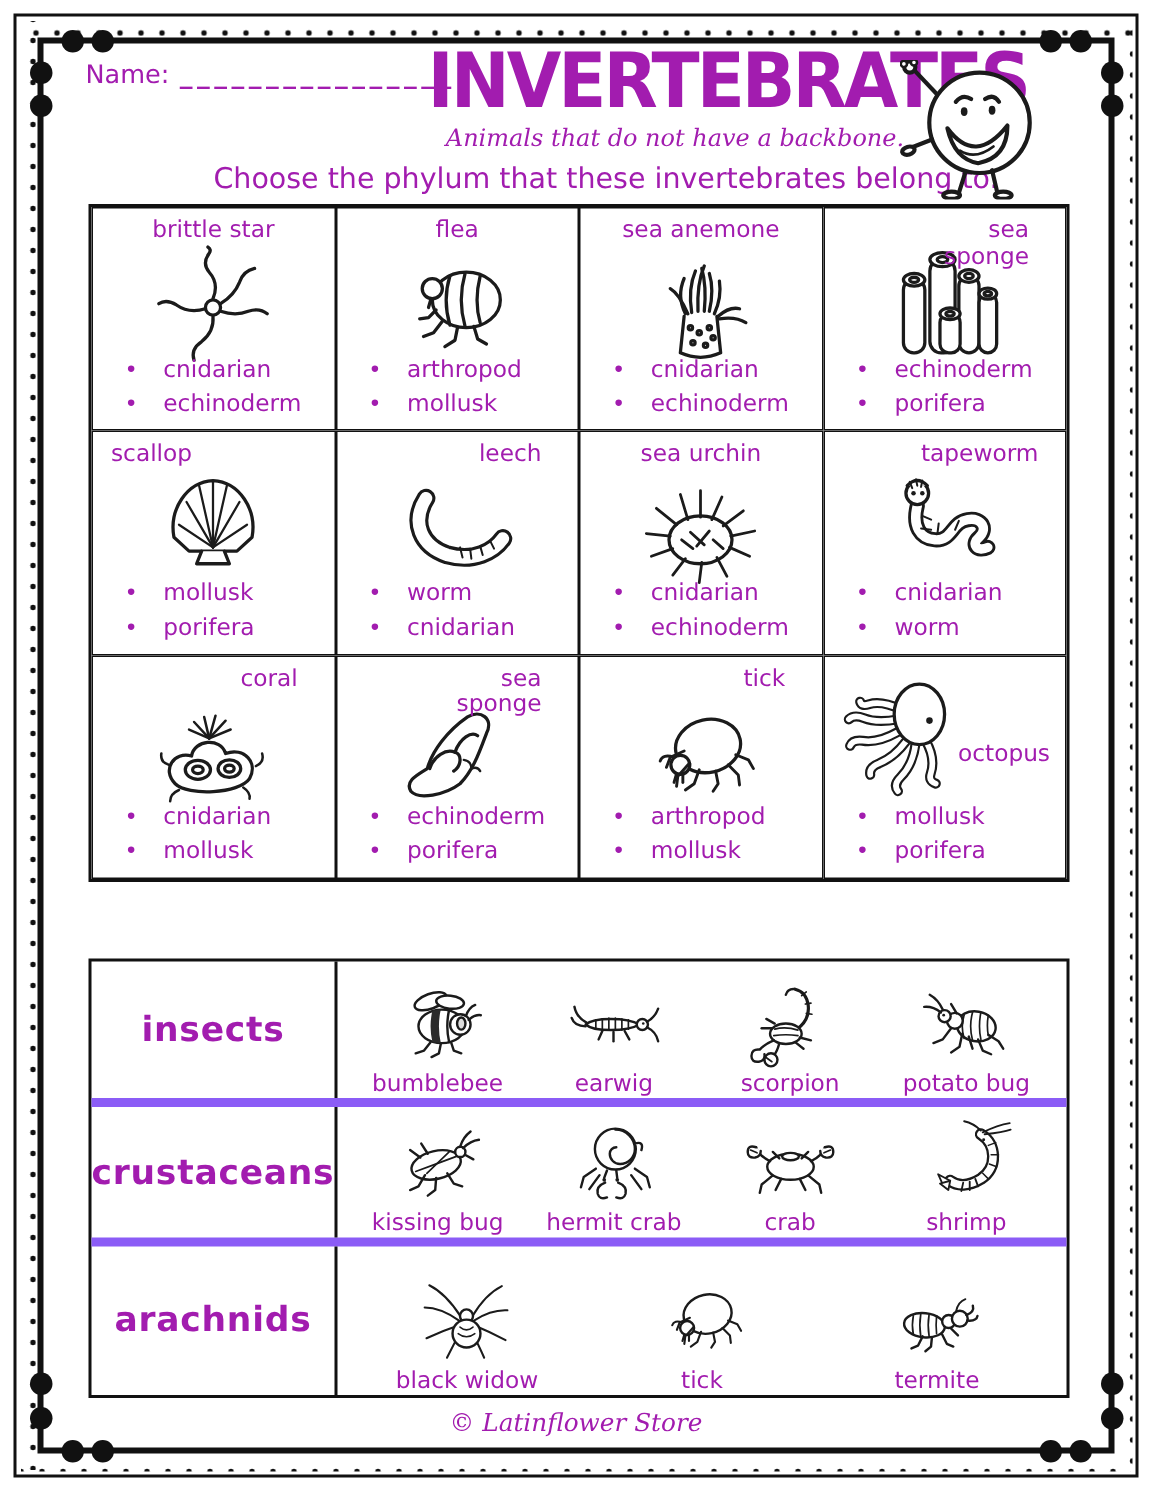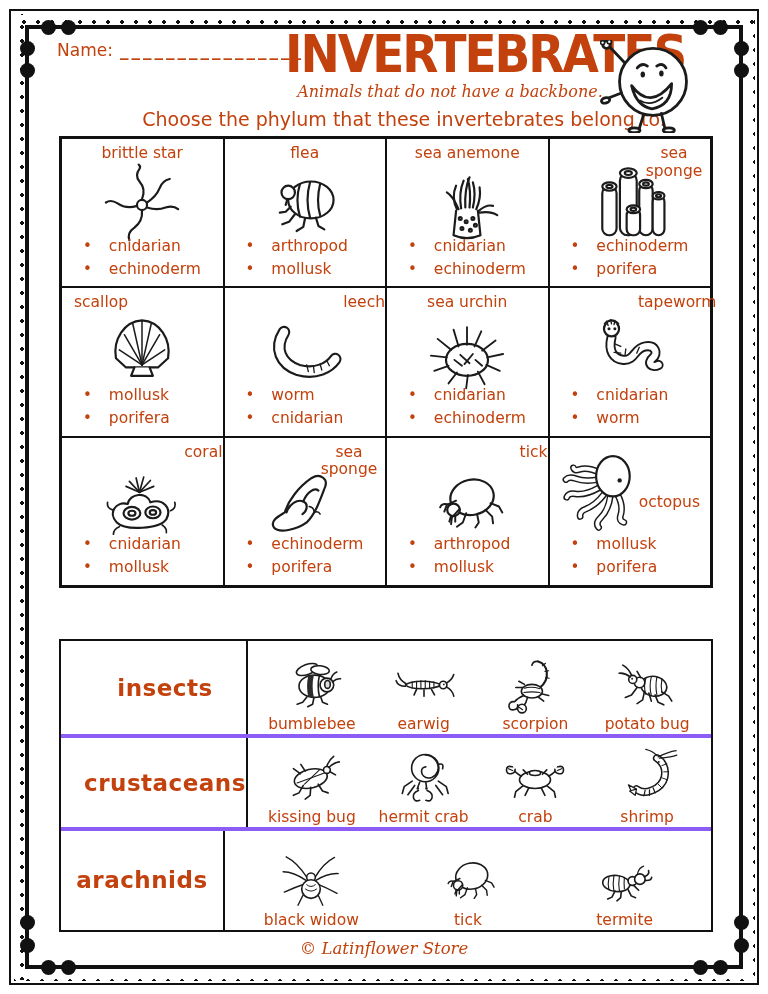--- a/index.html
+++ b/index.html
@@ -1,17 +1,17 @@
 <!DOCTYPE html>
 <html><head>
 <meta charset="utf-8">
 <style>
   html,body{margin:0;padding:0;background:#e8e8e8;}
   .sheet{position:relative;width:768px;height:994px;background:#fff;overflow:hidden;
-         font-family:"DejaVu Sans","Liberation Sans",sans-serif;color:#c2410c;}
+         font-family:"DejaVu Sans","Liberation Sans",sans-serif;color:#a21caf;}
   
   .outer-border{position:absolute;inset:9px;border:2.5px solid #111;pointer-events:none;}
   .inner-border{position:absolute;inset:25px;border:4px solid #111;pointer-events:none;}
   .dotband{position:absolute;background-image:radial-gradient(circle,#111 1.7px,transparent 2.1px);
            background-size:14px 14px;pointer-events:none;}
   .db-top{left:14px;right:14px;top:13px;height:11px;background-position:3px 2px;}
   .db-bottom{left:14px;right:14px;bottom:13px;height:11px;background-position:7px 4px;}
   .db-left{top:14px;bottom:14px;left:13px;width:11px;background-position:2px 6px;}
   .db-right{top:14px;bottom:14px;right:13px;width:11px;background-position:4px 1px;}
   .bigdot{position:absolute;width:15px;height:15px;border-radius:50%;background:#111;}
@@ -28,33 +28,33 @@
   .instr1{top:108px;}
   .instr2{top:606px;}
   
   .grid1{position:absolute;left:59px;top:136px;width:654px;height:452px;display:grid;
          grid-template-columns:repeat(4,1fr);grid-template-rows:repeat(3,1fr);
          border:2px solid #111;box-sizing:border-box;background:#fff;}
   .cell{border:1px solid #111;position:relative;box-sizing:border-box;background:#fff;}
   .aname{position:absolute;top:6px;font-size:15.5px;line-height:1.15;z-index:2;}
   .al-center{left:0;right:0;text-align:center;}
   .al-left{left:12px;}
-  .al-right{right:0;text-align:center;max-width:72px;}
+  .al-right{right:24px;text-align:right;max-width:72px;}
   .al-right-mid{right:10px;top:38%;max-width:90px;}
   .csvg{position:absolute;top:23px;left:0;right:0;height:86px;display:flex;align-items:center;justify-content:center;}
   .csvg svg{width:88px;height:84px;}
   .cell.rm .csvg{justify-content:flex-start;padding-left:8px;top:12px;}
   .opts{position:absolute;left:0;bottom:6px;margin:0;padding:0 0 0 21px;list-style:none;}
   .opt{display:flex;align-items:baseline;font-size:15.5px;line-height:1.45;}
   .blt{margin-right:17px;font-size:15px;}
   
   .grid2{position:absolute;left:59px;top:639px;width:654px;height:293px;border:2px solid #111;
          box-sizing:border-box;display:flex;flex-direction:column;background:#fff;}
   .crow{display:grid;grid-template-columns:164px 1fr;box-sizing:border-box;}
-  .crow:not(:last-child){border-bottom:4px solid #8b5cf6;padding-left:23px;}
+  .crow:not(:last-child){border-bottom:6px solid #8b5cf6;}
   .crow:nth-child(1){height:101px;}
   .crow:nth-child(2){height:96px;}
   .crow:nth-child(3){height:103px;}
   .clabel{display:flex;align-items:center;justify-content:center;border-right:2px solid #111;
           font-size:23px;font-weight:bold;letter-spacing:0.5px;}
   .canimals{display:flex;align-items:flex-end;justify-content:space-around;padding:3px 8px 1px;}
   .animal{display:flex;flex-direction:column;align-items:center;justify-content:flex-end;width:25%;}
   .asvg{display:flex;justify-content:center;}
   .asvg svg{width:100px;height:62px;}
   .acap{font-size:15.5px;line-height:1.1;white-space:nowrap;}

